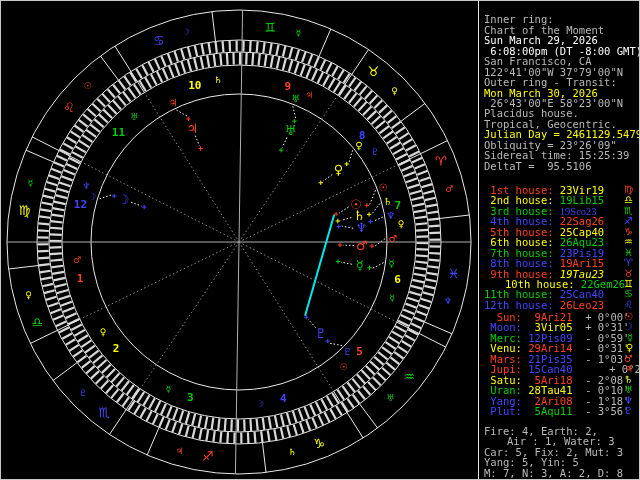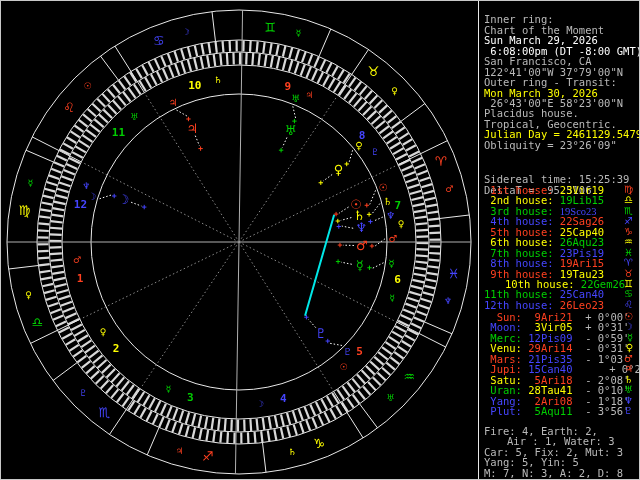--- a/index.html
+++ b/index.html
@@ -559,33 +559,33 @@
         <div class="ln" style="color: rgb(255, 255, 255);"> 6:08:00pm (DT -8:00 GMT)</div>
         <div class="ln" style="color: rgb(185, 185, 185);">San Francisco, CA</div>
         <div class="ln" style="color: rgb(185, 185, 185);">122°41'00"W 37°79'00"N</div>
         <div class="ln" style="color: rgb(185, 185, 185);">Outer ring - Transit:</div>
         <div class="ln" style="color: rgb(255, 255, 0);">Mon March 30, 2026</div>
         <div class="ln" style="color: rgb(185, 185, 185);"> 26°43'00"E 58°23'00"N</div>
         <div class="ln" style="color: rgb(185, 185, 185);">Placidus house.</div>
         <div class="ln" style="color: rgb(185, 185, 185);">Tropical, Geocentric.</div>
         <div class="ln" style="color: rgb(255, 255, 0);">Julian Day = 2461129.5479</div>
         <div class="ln" style="color: rgb(185, 185, 185);">Obliquity = 23°26'09"</div>
-        <div class="ln" style="color: rgb(185, 185, 185); margin-top: 24px;">Sidereal time: 15:25:39</div>
+        <div class="ln" style="color: rgb(185, 185, 185);">Sidereal time: 15:25:39</div>
         <div class="ln" style="color: rgb(185, 185, 185);">DeltaT =  95.5106</div>
       </div>
     <div class="tblock" id="housesT" style="top:184px">
         <div class="ln"><span style="color: rgb(255, 64, 32);"> 1st house: </span><span style="color: rgb(255, 255, 0);">23Vir19</span><span class="rg" style="color: rgb(255, 64, 32);">♍</span></div>
         <div class="ln"><span style="color: rgb(255, 255, 0);"> 2nd house: </span><span style="color: rgb(0, 207, 0);">19Lib15</span><span class="rg" style="color: rgb(255, 255, 0);">♎</span></div>
         <div class="ln"><span style="color: rgb(0, 207, 0);"> 3rd house: </span><span style="color: rgb(69, 69, 255); font-family: Liberation Serif, serif;">19Sco23</span><span class="rg" style="color: rgb(0, 207, 0);">♏</span></div>
         <div class="ln"><span style="color: rgb(69, 69, 255);"> 4th house: </span><span style="color: rgb(255, 64, 32);">22Sag26</span><span class="rg" style="color: rgb(69, 69, 255);">♐</span></div>
         <div class="ln"><span style="color: rgb(255, 64, 32);"> 5th house: </span><span style="color: rgb(255, 255, 0);">25Cap40</span><span class="rg" style="color: rgb(255, 64, 32);">♑</span></div>
         <div class="ln"><span style="color: rgb(255, 255, 0);"> 6th house: </span><span style="color: rgb(0, 207, 0);">26Aqu23</span><span class="rg" style="color: rgb(255, 255, 0);">♒</span></div>
         <div class="ln"><span style="color: rgb(0, 207, 0);"> 7th house: </span><span style="color: rgb(69, 69, 255);">23Pis19</span><span class="rg" style="color: rgb(0, 207, 0);">♓</span></div>
         <div class="ln"><span style="color: rgb(69, 69, 255);"> 8th house: </span><span style="color: rgb(255, 64, 32);">19Ari15</span><span class="rg" style="color: rgb(69, 69, 255);">♈</span></div>
-        <div class="ln"><span style="color: rgb(255, 64, 32);"> 9th house: </span><span style="color: rgb(255, 255, 0);">19Tau23</span><span class="rg" style="color: rgb(255, 64, 32);">♉</span></div>
+        <div class="ln"><span style="color: rgb(255, 64, 32);"> 9th house: </span><span style="color: rgb(255, 255, 0); font-style: italic;">19Tau23</span><span class="rg" style="color: rgb(255, 64, 32);">♉</span></div>
         <div class="ln"><span style="color: rgb(255, 255, 0); margin-left: 21px;">10th house: </span><span style="color: rgb(0, 207, 0);">22Gem26</span><span class="rg" style="color: rgb(255, 255, 0);">♊</span></div>
         <div class="ln"><span style="color: rgb(0, 207, 0);">11th house: </span><span style="color: rgb(69, 69, 255);">25Can40</span><span class="rg" style="color: rgb(0, 207, 0);">♋</span></div>
         <div class="ln"><span style="color: rgb(69, 69, 255);">12th house: </span><span style="color: rgb(255, 64, 32);">26Leo23</span><span class="rg" style="color: rgb(69, 69, 255);">♌</span></div>
       </div>
     <div class="tblock" id="planetsT" style="top:311px">
         <div class="ln"><span style="color: rgb(255, 64, 32);">  Sun:</span><span style="color: rgb(255, 64, 32);">  9Ari21</span><span style="color: rgb(185, 185, 185);">  + 0°00'</span><span class="rg" style="color: rgb(255, 64, 32);">☉</span></div>
         <div class="ln"><span style="color: rgb(69, 69, 255);"> Moon:</span><span style="color: rgb(255, 255, 0);">  3Vir05</span><span style="color: rgb(185, 185, 185);">  + 0°31'</span><span class="rg" style="color: rgb(69, 69, 255);">☽</span></div>
         <div class="ln"><span style="color: rgb(0, 207, 0);"> Merc:</span><span style="color: rgb(69, 69, 255);"> 12Pis09</span><span style="color: rgb(185, 185, 185);">  - 0°59'</span><span class="rg" style="color: rgb(0, 207, 0);">☿</span></div>
         <div class="ln"><span style="color: rgb(255, 255, 0);"> Venu:</span><span style="color: rgb(255, 64, 32);"> 29Ari14</span><span style="color: rgb(185, 185, 185);">  - 0°31'</span><span class="rg" style="color: rgb(255, 255, 0);">♀</span></div>
         <div class="ln"><span style="color: rgb(255, 64, 32);"> Mars:</span><span style="color: rgb(69, 69, 255);"> 21Pis35</span><span style="color: rgb(185, 185, 185);">  - 1°03'</span><span class="rg" style="color: rgb(255, 64, 32);">♂</span></div>

